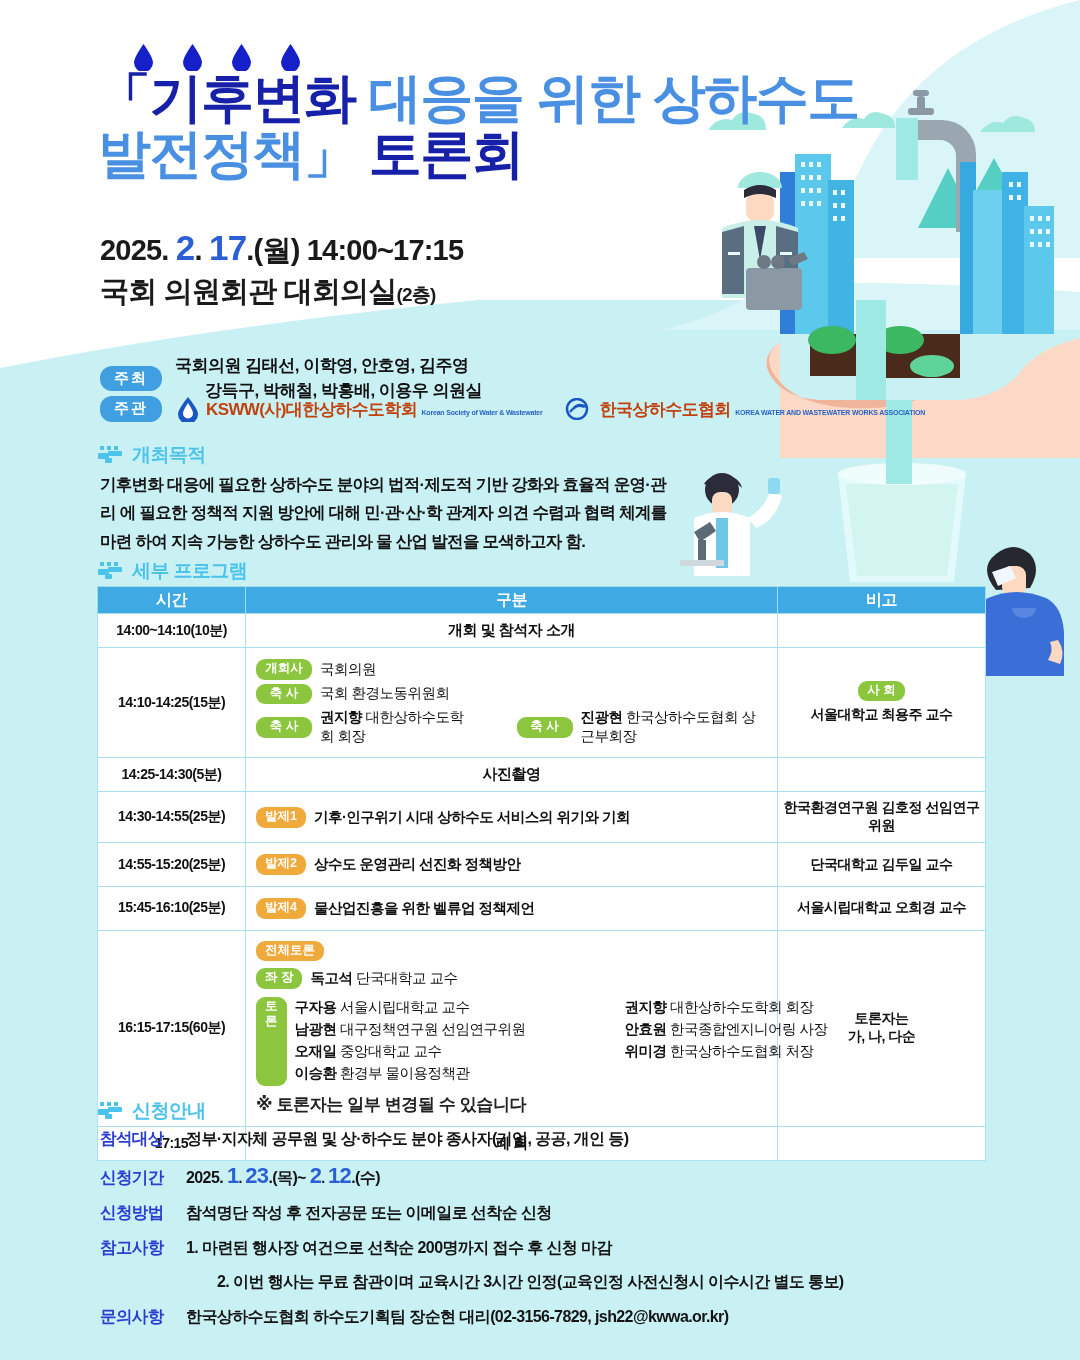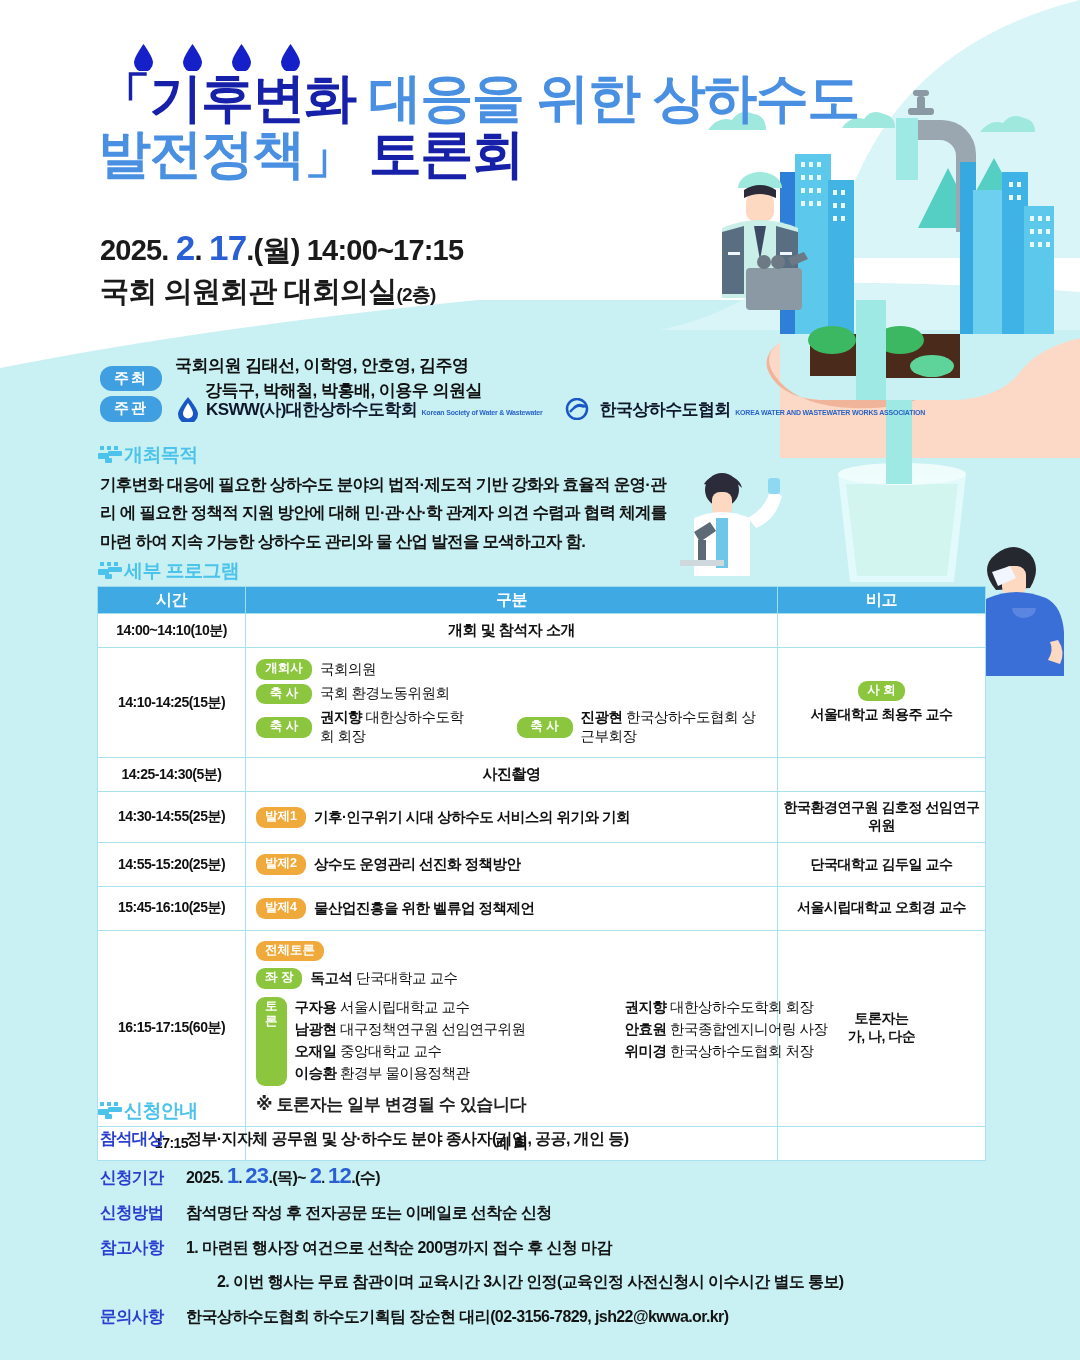--- a/index.html
+++ b/index.html
@@ -72,27 +72,27 @@
     margin-left: 13px; font-size: 17px; font-weight: 800; color: #111;
     line-height: 1.45; letter-spacing: -0.5px; white-space: nowrap;
   }
   .host-names .ln2 { display: block; padding-left: 30px; }
 
   .org-block { position: absolute; left: 100px; top: 396px; z-index: 6; display: flex; align-items: center; }
   .logos { margin-left: 13px; display: flex; align-items: center; gap: 22px; }
   .logo { display: flex; align-items: center; gap: 5px; }
   .logo-mark { width: 26px; height: 26px; flex: none; }
   .logo-txt { line-height: 1.0; }
-  .logo-main { font-size: 17px; font-weight: 900; color: #0f172a; letter-spacing: -0.6px; white-space: nowrap; }
+  .logo-main { font-size: 17px; font-weight: 900; color: #c2410c; letter-spacing: -0.6px; white-space: nowrap; }
   .logo-sub { font-size: 7px; font-weight: 700; color: #2a63c6; letter-spacing: -0.2px; white-space: nowrap; margin-top: 2px; }
   .logo-kwwa-mark { width: 30px; height: 22px; flex: none; }
 
   
   .sec-head {
-    position: absolute; z-index: 6; display: flex; align-items: center; 
+    position: absolute; z-index: 6; display: flex; align-items: center; gap: 8px;
   }
   .faucet { width: 26px; height: 18px; flex: none; }
   .sec-title { font-size: 19px; font-weight: 900; color: #4cc3ea; letter-spacing: -0.6px; }
 
   .purpose {
     position: absolute; left: 100px; top: 470px; width: 580px; z-index: 6;
     font-size: 16.5px; font-weight: 700; color: #141414;
     line-height: 1.72; letter-spacing: -0.7px;
   }
 

